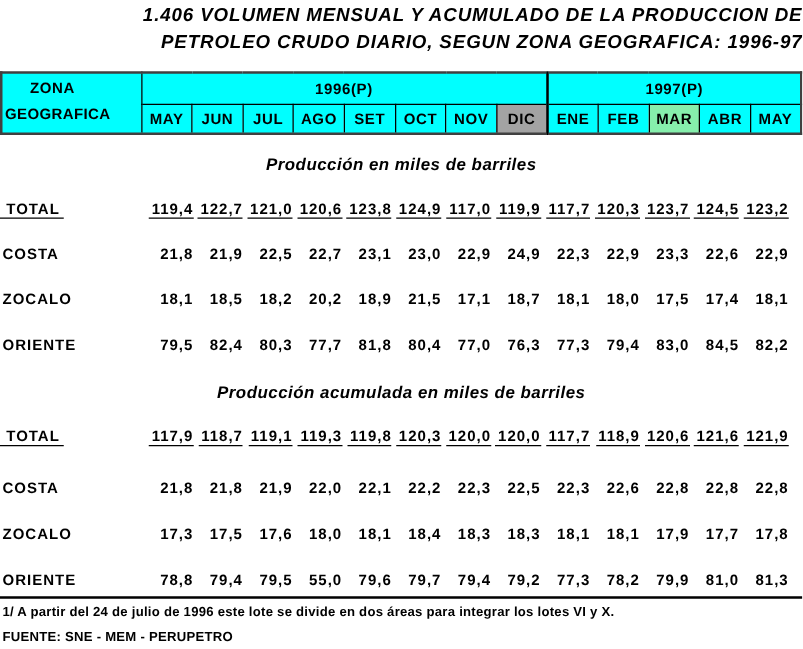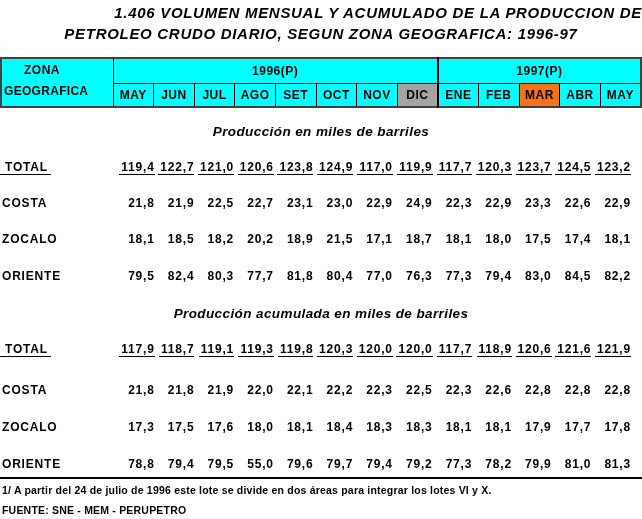--- a/index.html
+++ b/index.html
@@ -2,21 +2,21 @@
 <html><head>
 <meta charset="utf-8">
 <style>
   html,body{margin:0;padding:0;background:#fff;}
   .page{position:relative;width:642px;height:519px;background:#ffffff;overflow:hidden;
         font-family:"Liberation Sans",sans-serif;color:#000;}
   
   .title-line{position:absolute;left:0;width:642px;text-align:center;
               font-style:italic;font-weight:bold;font-size:15px;letter-spacing:0.7px;}
   .t1{top:4px;text-align:right;}
-  .t2{top:25px;}
+  .t2{top:25px;text-align:right;}
   
   table.hdr{position:absolute;top:57px;left:0;width:642px;border-collapse:collapse;
             table-layout:fixed;border:2px solid #404040;}
   table.hdr td{border:1px solid #000;font-weight:bold;font-size:12px;padding:0;
                letter-spacing:0.5px;}
   td.zone{border-right:2px solid #000;vertical-align:top;}
   td.ycell{text-align:center;height:24px;border-bottom:2px solid #000;}
   td.mcell{text-align:center;height:22px;letter-spacing:0.7px;}
   .ysep{border-left:2px solid #000 !important;}
   .zl1{margin:5px 0 0 22px;line-height:12px;}
@@ -81,21 +81,21 @@
           <td class="mcell" style="background: rgb(0, 255, 255);">MAY</td>
           <td class="mcell" style="background: rgb(0, 255, 255);">JUN</td>
           <td class="mcell" style="background: rgb(0, 255, 255);">JUL</td>
           <td class="mcell" style="background: rgb(0, 255, 255);">AGO</td>
           <td class="mcell" style="background: rgb(0, 255, 255);">SET</td>
           <td class="mcell" style="background: rgb(0, 255, 255);">OCT</td>
           <td class="mcell" style="background: rgb(0, 255, 255);">NOV</td>
           <td class="mcell" style="background: #a3a3a3;">DIC</td>
           <td class="mcell ysep" style="background: rgb(0, 255, 255);">ENE</td>
           <td class="mcell" style="background: rgb(0, 255, 255);">FEB</td>
-          <td class="mcell" style="background: #f97316;">MAR</td>
+          <td class="mcell" style="background: #86efac;">MAR</td>
           <td class="mcell" style="background: rgb(0, 255, 255);">ABR</td>
           <td class="mcell" style="background: rgb(0, 255, 255);">MAY</td>
         </tr>
     </tbody>
   </table>
 
   <div id="sections">
       <div class="sec-title" style="top: 124px;">Producción en miles de barriles</div>
       <div class="datarow total" style="top: 161px;">
         <span class="label"><i>TOTAL</i></span>

